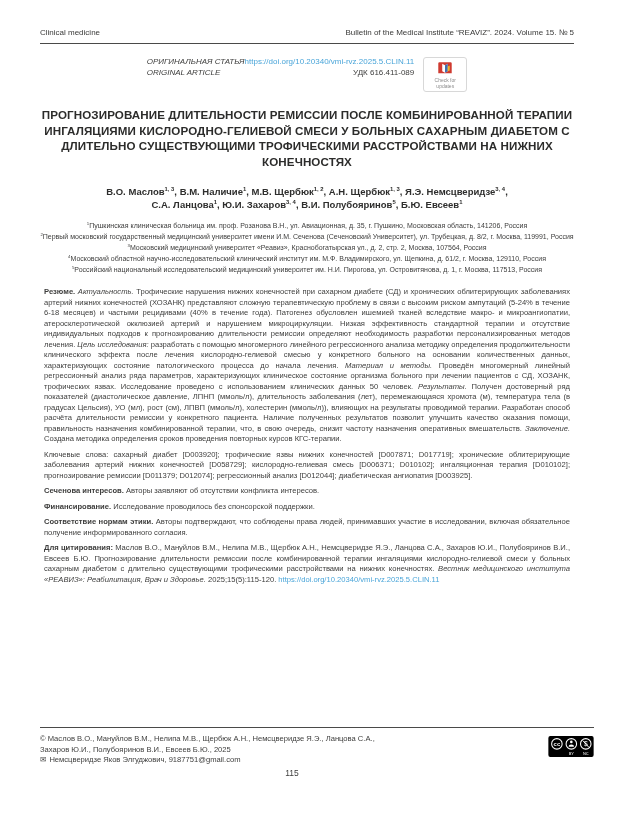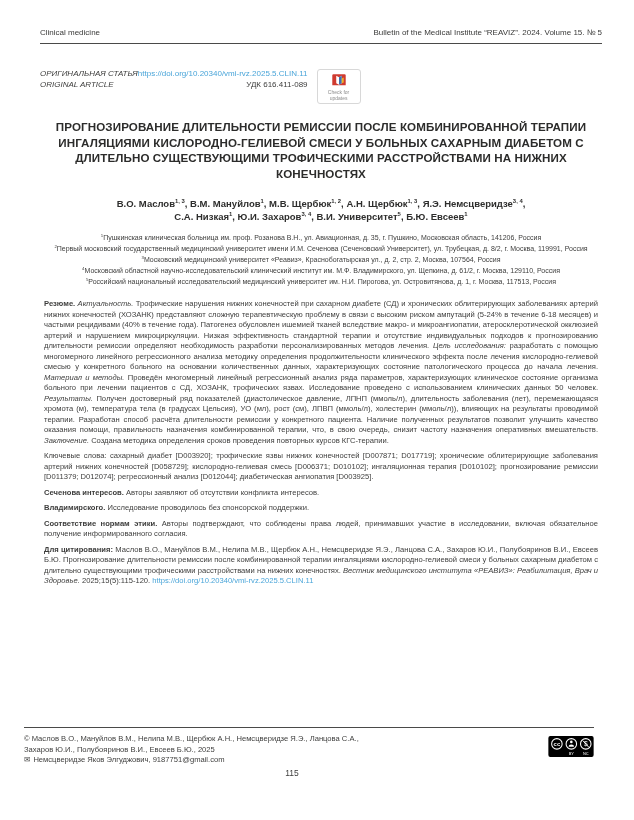--- a/index.html
+++ b/index.html
@@ -1,26 +1,26 @@
 <!DOCTYPE html>
 <html><head>
 <meta charset="utf-8">
 <style>
   html,body{margin:0;padding:0;background:#ffffff;}
   body{
     width:634px;height:820px;position:relative;overflow:hidden;
     font-family:"Liberation Sans","DejaVu Sans",sans-serif;
     color:#3d3d3c;-webkit-font-smoothing:antialiased;
   }
-  .page{padding:28px 32px 0 40px;position:relative;}
+  .page{padding:28px 60px 0 40px;position:relative;}
   
   .running-head{display:flex;justify-content:space-between;font-size:8px;color:#3a3a39;}
   .head-rule{border-top:1px solid #4a4a49;margin-top:6px;}
   
-  .meta-row{display:flex;justify-content:flex-start;margin-top:25px;align-items:flex-start;}
+  .meta-row{display:flex;justify-content:center;margin-top:13px;align-items:flex-start;}
   .article-type{font-size:8px;font-style:italic;line-height:10.5px;color:#3d3d3c;}
   .meta-right{display:flex;align-items:flex-start;}
   .ids{text-align:right;font-size:8px;line-height:10.5px;}
   .doi{color:#4aa5d9;text-decoration:none;cursor:pointer;display:block;}
   .udk{color:#3d3d3c;}
   .crossmark{width:38px;margin-left:9px;border:1px solid #d8d8d8;border-radius:3px;
     padding:3px 2px 2px 2px;display:flex;flex-direction:column;align-items:center;cursor:pointer;background:#fff;}
   .cm-label{font-size:5px;line-height:1.2;color:#8c8c8c;text-align:center;margin-top:1px;}
   
   h1{font-size:11.6px;line-height:15.5px;font-weight:bold;text-align:center;color:#2c2c2b;
@@ -30,21 +30,21 @@
   sup{font-size:0.62em;vertical-align:super;line-height:0;}
   .affiliations{margin-top:9px;text-align:center;font-size:7px;line-height:11px;color:#3d3d3c;}
   
   p.body-par{font-size:7.6px;line-height:10.5px;text-align:justify;margin:4px;}
   .abstract{margin-top:12px !important;}
   .par-gap{margin-top:5px !important;}
   .seg-b{font-weight:bold;}
   .seg-i{font-style:italic;}
   .link{color:#4aa5d9;text-decoration:none;cursor:pointer;}
   
-  .footer{position:absolute;left:24px;right:40px;top:727px;border-top:1px solid #4a4a49;
+  .footer{position:absolute;left:40px;right:40px;top:727px;border-top:1px solid #4a4a49;
     padding-top:6px;display:flex;justify-content:space-between;align-items:flex-start;}
   .copyright{font-size:7.6px;line-height:10.5px;color:#3d3d3c;}
   .cc-badge{margin-top:2px;cursor:pointer;}
   .pageno{position:absolute;top:768px;left:0;width:584px;text-align:center;font-size:8.5px;color:#3d3d3c;}
   .email-icon{margin-right:3px;}
 </style>
 </head>
 <body>
 
 <div class="page">
@@ -73,39 +73,39 @@
           <path d="M13.5 7 L16 5.8 V12 L13.5 13 Z" fill="#f0b429"></path>
         </svg>
         <div class="cm-label">Check for updates</div>
       </div>
     </div>
   </div>
 
   <h1>ПРОГНОЗИРОВАНИЕ ДЛИТЕЛЬНОСТИ РЕМИССИИ ПОСЛЕ КОМБИНИРОВАННОЙ ТЕРАПИИ ИНГАЛЯЦИЯМИ КИСЛОРОДНО-ГЕЛИЕВОЙ СМЕСИ У БОЛЬНЫХ САХАРНЫМ ДИАБЕТОМ С ДЛИТЕЛЬНО СУЩЕСТВУЮЩИМИ ТРОФИЧЕСКИМИ РАССТРОЙСТВАМИ НА НИЖНИХ КОНЕЧНОСТЯХ</h1>
 
   <div class="authors-block">
-    <div class="authors"><span><span>В.О. Маслов</span><sup>1, 3</sup><span>, </span></span><span><span>В.М. Мануйлов</span><sup>1</sup><span>, </span></span><span><span>М.В. Щербюк</span><sup>1, 2</sup><span>, </span></span><span><span>А.Н. Щербюк</span><sup>1, 3</sup><span>, </span></span><span><span>Я.Э. Немсцверидзе</span><sup>3, 4</sup><span>,</span></span></div>
-    <div class="authors"><span><span>С.А. Низкая</span><sup>1</sup><span>, </span></span><span><span>Ю.И. Захаров</span><sup>3, 4</sup><span>, </span></span><span><span>В.И. Университет</span><sup>5</sup><span>, </span></span><span><span>Б.Ю. Евсеев</span><sup>1</sup><span></span></span></div>
+    <div class="authors"><span><span>В.О. Маслов</span><sup>1, 3</sup><span>, </span></span><span><span>В.М. Наличие</span><sup>1</sup><span>, </span></span><span><span>М.В. Щербюк</span><sup>1, 2</sup><span>, </span></span><span><span>А.Н. Щербюк</span><sup>1, 3</sup><span>, </span></span><span><span>Я.Э. Немсцверидзе</span><sup>3, 4</sup><span>,</span></span></div>
+    <div class="authors"><span><span>С.А. Ланцова</span><sup>1</sup><span>, </span></span><span><span>Ю.И. Захаров</span><sup>3, 4</sup><span>, </span></span><span><span>В.И. Полубояринов</span><sup>5</sup><span>, </span></span><span><span>Б.Ю. Евсеев</span><sup>1</sup><span></span></span></div>
   </div>
 
   <div class="affiliations">
     <div><sup>1</sup><span>Пушкинская клиническая больница им. проф. Розанова В.Н., ул. Авиационная, д. 35, г. Пушкино, Московская область, 141206, Россия</span></div>
     <div><sup>2</sup><span>Первый московский государственный медицинский университет имени И.М. Сеченова (Сеченовский Университет), ул. Трубецкая, д. 8/2, г. Москва, 119991, Россия</span></div>
     <div><sup>3</sup><span>Московский медицинский университет «Реавиз», Краснобогатырская ул., д. 2, стр. 2, Москва, 107564, Россия</span></div>
     <div><sup>4</sup><span>Московский областной научно-исследовательский клинический институт им. М.Ф. Владимирского, ул. Щепкина, д. 61/2, г. Москва, 129110, Россия</span></div>
     <div><sup>5</sup><span>Российский национальный исследовательский медицинский университет им. Н.И. Пирогова, ул. Островитянова, д. 1, г. Москва, 117513, Россия</span></div>
   </div>
 
   <p class="body-par abstract"><span class="seg-b">Резюме.</span><span class="seg-i"> Актуальность.</span><span> Трофические нарушения нижних конечностей при сахарном диабете (СД) и хронических облитерирующих заболеваниях артерий нижних конечностей (ХОЗАНК) представляют сложную терапевтическую проблему в связи с высоким риском ампутаций (5-24% в течение 6-18 месяцев) и частыми рецидивами (40% в течение года). Патогенез обусловлен ишемией тканей вследствие макро- и микроангиопатии, атеросклеротической окклюзией артерий и нарушением микроциркуляции. Низкая эффективность стандартной терапии и отсутствие индивидуальных подходов к прогнозированию длительности ремиссии определяют необходимость разработки персонализированных методов лечения.</span><span class="seg-i"> Цель исследования:</span><span> разработать с помощью многомерного линейного регрессионного анализа методику определения продолжительности клинического эффекта после лечения кислородно-гелиевой смесью у конкретного больного на основании количественных данных, характеризующих состояние патологического процесса до начала лечения.</span><span class="seg-i"> Материал и методы.</span><span> Проведён многомерный линейный регрессионный анализ ряда параметров, характеризующих клиническое состояние организма больного при лечении пациентов с СД, ХОЗАНК, трофических язвах. Исследование проведено с использованием клинических данных 50 человек.</span><span class="seg-i"> Результаты.</span><span> Получен достоверный ряд показателей (диастолическое давление, ЛПНП (ммоль/л), длительность заболевания (лет), перемежающаяся хромота (м), температура тела (в градусах Цельсия), УО (мл), рост (см), ЛПВП (ммоль/л), холестерин (ммоль/л)), влияющих на результаты проводимой терапии. Разработан способ расчёта длительности ремиссии у конкретного пациента. Наличие полученных результатов позволит улучшить качество оказания помощи, правильность назначения комбинированной терапии, что, в свою очередь, снизит частоту назначения оперативных вмешательств.</span><span class="seg-i"> Заключение.</span><span> Создана методика определения сроков проведения повторных курсов КГС-терапии.</span></p>
 
   <p class="body-par par-gap">Ключевые слова: сахарный диабет [D003920]; трофические язвы нижних конечностей [D007871; D017719]; хронические облитерирующие заболевания артерий нижних конечностей [D058729]; кислородно-гелиевая смесь [D006371; D010102]; ингаляционная терапия [D010102]; прогнозирование ремиссии [D011379; D012074]; регрессионный анализ [D012044]; диабетическая ангиопатия [D003925].</p>
 
   <p class="body-par par-gap"><span class="seg-b">Сеченова интересов.</span><span> Авторы заявляют об отсутствии конфликта интересов.</span></p>
 
-  <p class="body-par par-gap"><span class="seg-b">Владимирского.</span><span> Исследование проводилось без спонсорской поддержки.</span></p>
+  <p class="body-par par-gap"><span class="seg-b">Финансирование.</span><span> Исследование проводилось без спонсорской поддержки.</span></p>
 
   <p class="body-par par-gap"><span class="seg-b">Соответствие нормам этики.</span><span> Авторы подтверждают, что соблюдены права людей, принимавших участие в исследовании, включая обязательное получение информированного согласия.</span></p>
 
   <p class="body-par par-gap"><span class="seg-b">Для цитирования:</span><span> Маслов В.О., Мануйлов В.М., Нелипа М.В., Щербюк А.Н., Немсцверидзе Я.Э., Ланцова С.А., Захаров Ю.И., Полубояринов В.И., Евсеев Б.Ю. Прогнозирование длительности ремиссии после комбинированной терапии ингаляциями кислородно-гелиевой смеси у больных сахарным диабетом с длительно существующими трофическими расстройствами на нижних конечностях. </span><span class="seg-i">Вестник медицинского института «РЕАВИЗ»: Реабилитация, Врач и Здоровье.</span><span> 2025;15(5):115-120. </span><a class="link">https://doi.org/10.20340/vmi-rvz.2025.5.CLIN.11</a></p>
 
 </div>
 
 <div class="footer">
   <div class="copyright">
     <div>© Маслов В.О., Мануйлов В.М., Нелипа М.В., Щербюк А.Н., Немсцверидзе Я.Э., Ланцова С.А.,</div>

